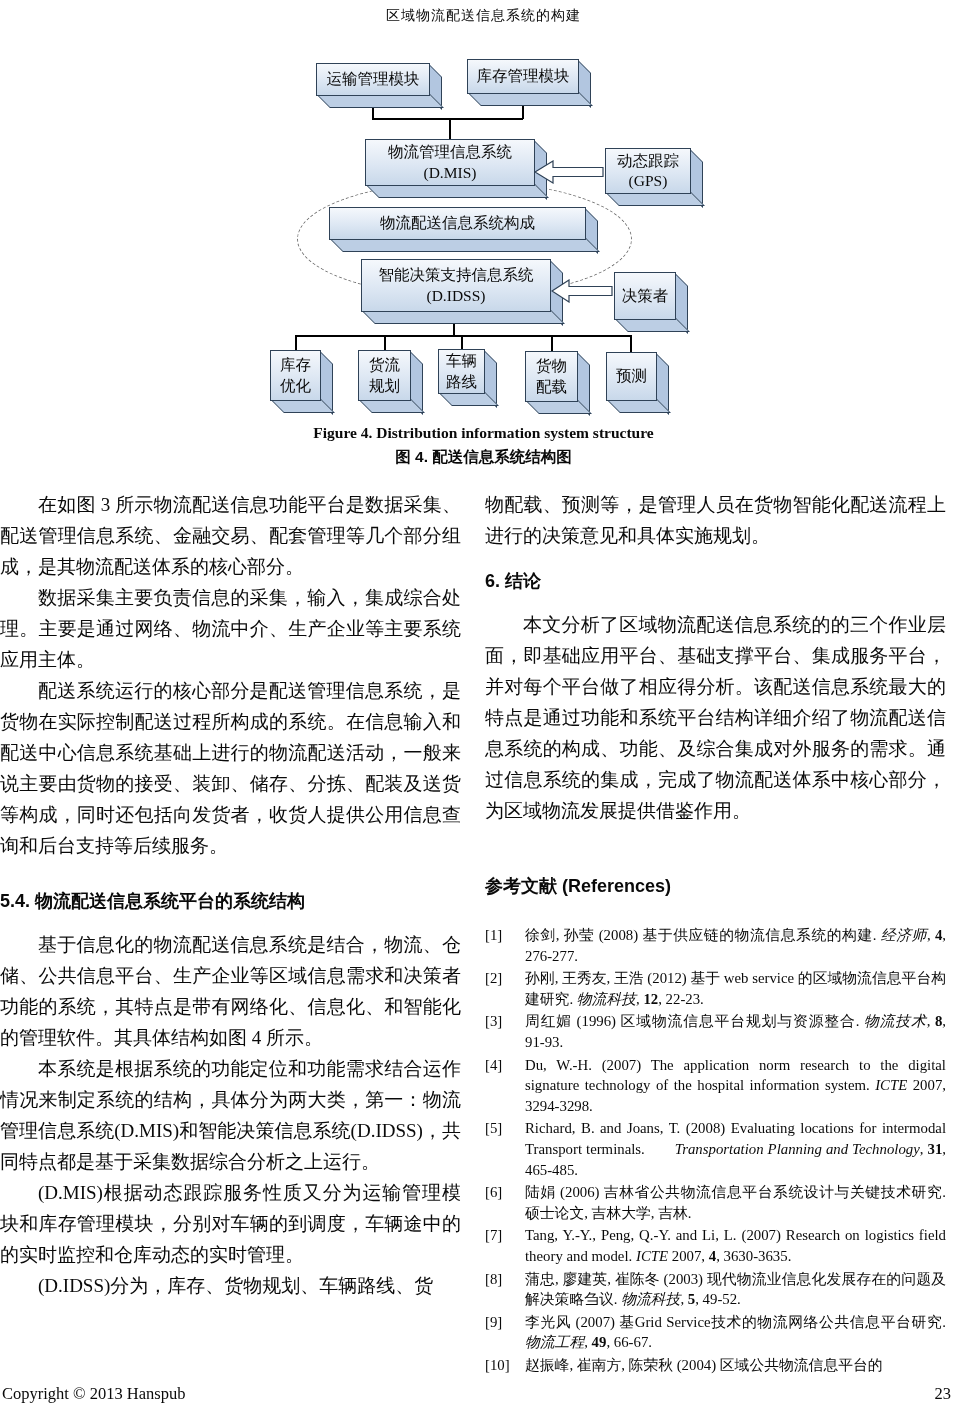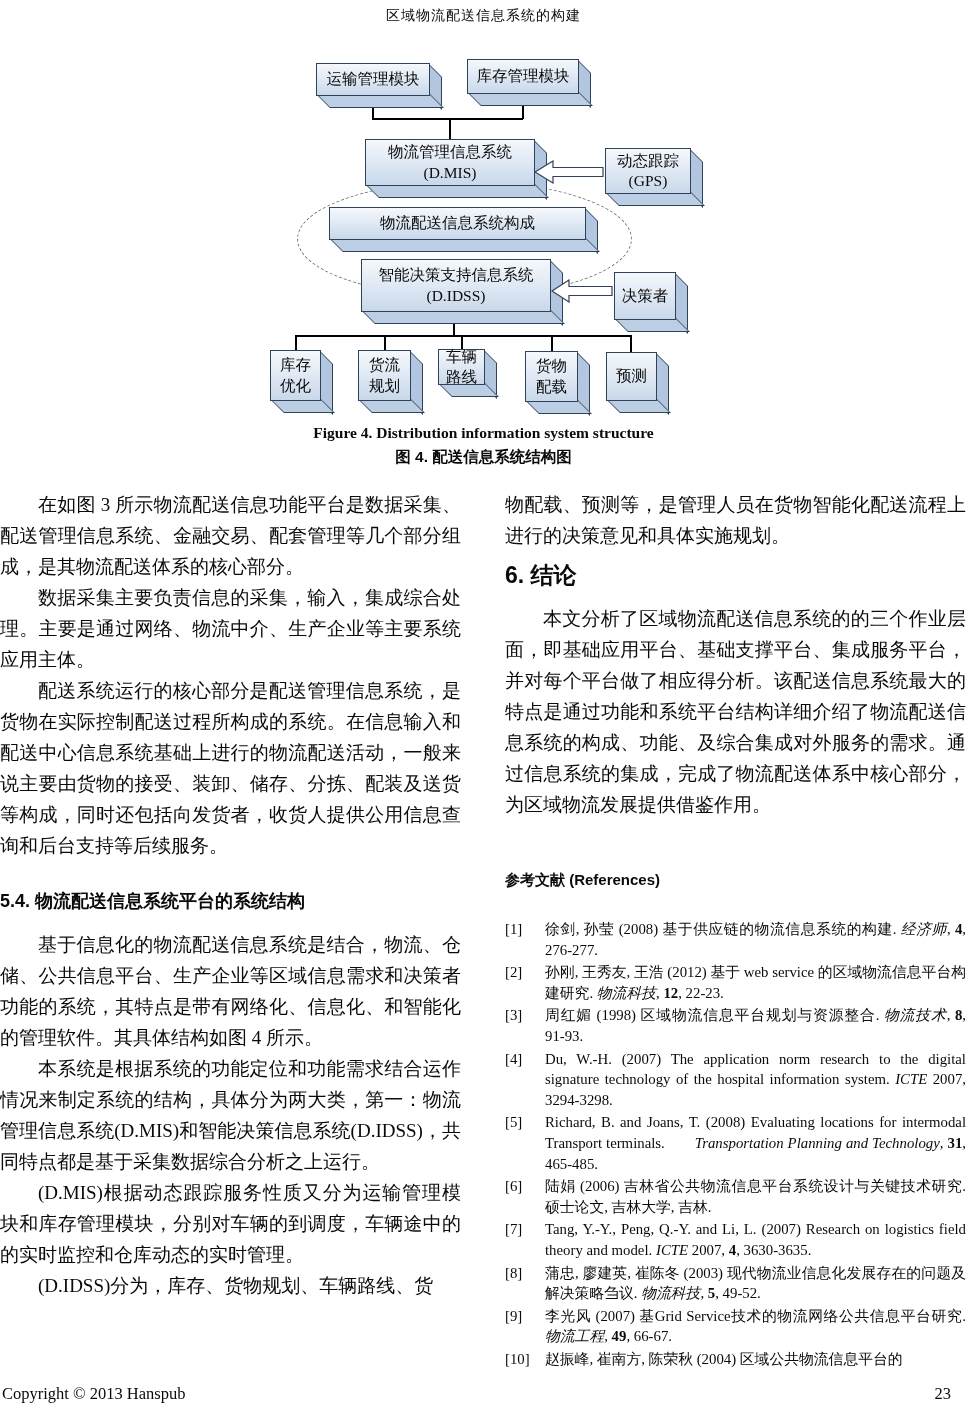--- a/index.html
+++ b/index.html
@@ -28,28 +28,28 @@
               transform:skewX(45deg);transform-origin:0 0;z-index:1;}
 
   .arrow{position:absolute;z-index:4;}
 
   .cap-en{position:absolute;top:424px;left:0;right:0;text-align:center;
           font-weight:bold;font-size:15.5px;}
   .cap-zh{position:absolute;top:447px;left:0;right:0;text-align:center;
           font-weight:bold;font-size:15.5px;font-family:"Liberation Sans",sans-serif;}
 
   
-  .columns{position:absolute;left:0;top:489px;width:967px;display:flex;gap:44px;}
+  .columns{position:absolute;left:0;top:489px;width:967px;display:flex;gap:24px;}
   .col{width:461px;font-size:19px;line-height:31px;text-align:justify;}
   .para{text-indent:2em;margin:0;}
   .h54{font-family:"Liberation Sans",sans-serif;font-weight:bold;font-size:18px;
        line-height:28px;margin:26px 0 14px;text-align:left;}
-  .h6{font-family:"Liberation Sans",sans-serif;font-weight:bold;font-size:23px;
-      line-height:30px;margin:9px 0 13px;text-align:left;}
-  .hrefs{font-family:"Liberation Sans",sans-serif;font-weight:bold;font-size:15px;
+  .h6{font-family:"Liberation Sans",sans-serif;font-weight:bold;font-size:18px;
+      line-height:30px;margin:15px 0 13px;text-align:left;}
+  .hrefs{font-family:"Liberation Sans",sans-serif;font-weight:bold;font-size:18px;
          line-height:30px;margin:45px 0 24px;text-align:left;}
 
   .refs{font-size:14.8px;line-height:20.6px;}
   .ref{display:flex;margin:0 0 2px 0;}
   .ref-num{flex:0 0 40px;}
   .ref-body{flex:1;text-align:justify;}
 
   .footer{position:absolute;top:1384px;left:0;right:0;font-size:16.5px;}
   .footer .copy{position:absolute;left:2px;top:0;}
   .footer .pageno{position:absolute;right:16px;top:0;}
@@ -101,21 +101,21 @@
     </div>
 
   <div class="b3d" style="left:270px;top:350px;width:49px;height:49px">
     <div class="face"><span>库存
 优化</span></div>
     </div>
   <div class="b3d" style="left:358px;top:350px;width:51px;height:49px">
     <div class="face"><span>货流
 规划</span></div>
     </div>
-  <div class="b3d" style="left:438px;top:349px;width:45px;height:34px">
+  <div class="b3d" style="left:438px;top:349px;width:45px;height:43px">
     <div class="face"><span>车辆
 路线</span></div>
     </div>
   <div class="b3d" style="left:525px;top:351px;width:51px;height:49px">
     <div class="face"><span>货物
 配载</span></div>
     </div>
   <div class="b3d" style="left:606px;top:352px;width:49px;height:47px">
     <div class="face"><span>预测</span></div>
     </div>
@@ -150,21 +150,21 @@
           <div class="ref">
             <span class="ref-num">[1]</span>
             <span class="ref-body"><span>徐剑, 孙莹 (2008) 基于供应链的物流信息系统的构建. </span><span style="font-style: italic;">经济师</span><span>, </span><span style="font-weight: bold;">4</span><span>, 276-277.</span></span>
           </div>
           <div class="ref">
             <span class="ref-num">[2]</span>
             <span class="ref-body"><span>孙刚, 王秀友, 王浩 (2012) 基于 web service 的区域物流信息平台构建研究. </span><span style="font-style: italic;">物流科技</span><span>, </span><span style="font-weight: bold;">12</span><span>, 22-23.</span></span>
           </div>
           <div class="ref">
             <span class="ref-num">[3]</span>
-            <span class="ref-body"><span>周红媚 (1998) 区域物流信息平台规划与资源整合. </span><span style="font-style: italic;">物流技术</span><span>, </span><span style="font-weight: bold;">8</span><span>, 91-93.</span></span>
+            <span class="ref-body"><span>周红媚 (1996) 区域物流信息平台规划与资源整合. </span><span style="font-style: italic;">物流技术</span><span>, </span><span style="font-weight: bold;">8</span><span>, 91-93.</span></span>
           </div>
           <div class="ref">
             <span class="ref-num">[4]</span>
             <span class="ref-body"><span>Du, W.-H. (2007) The application norm research to the digital signature technology of the hospital information system. </span><span style="font-style: italic;">ICTE</span><span> 2007, 3294-3298.</span></span>
           </div>
           <div class="ref">
             <span class="ref-num">[5]</span>
             <span class="ref-body"><span>Richard, B. and Joans, T. (2008) Evaluating locations for intermodal Transport terminals. </span><span style="font-style: italic; margin-left: 26px;">Transportation Planning and Technology</span><span>, </span><span style="font-weight: bold;">31</span><span>, 465-485.</span></span>
           </div>
           <div class="ref">

